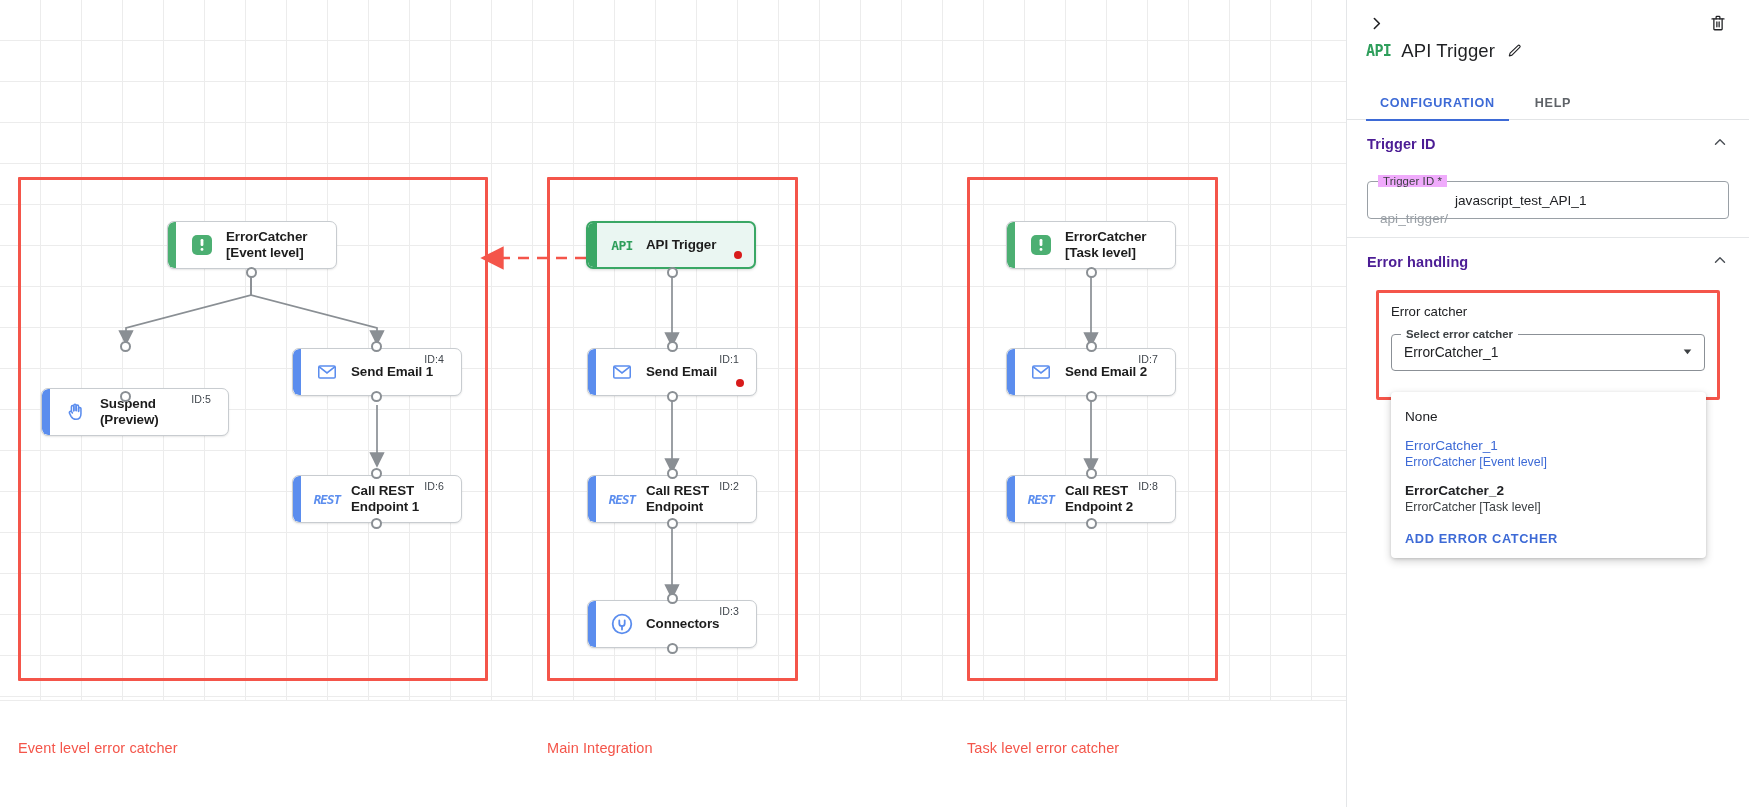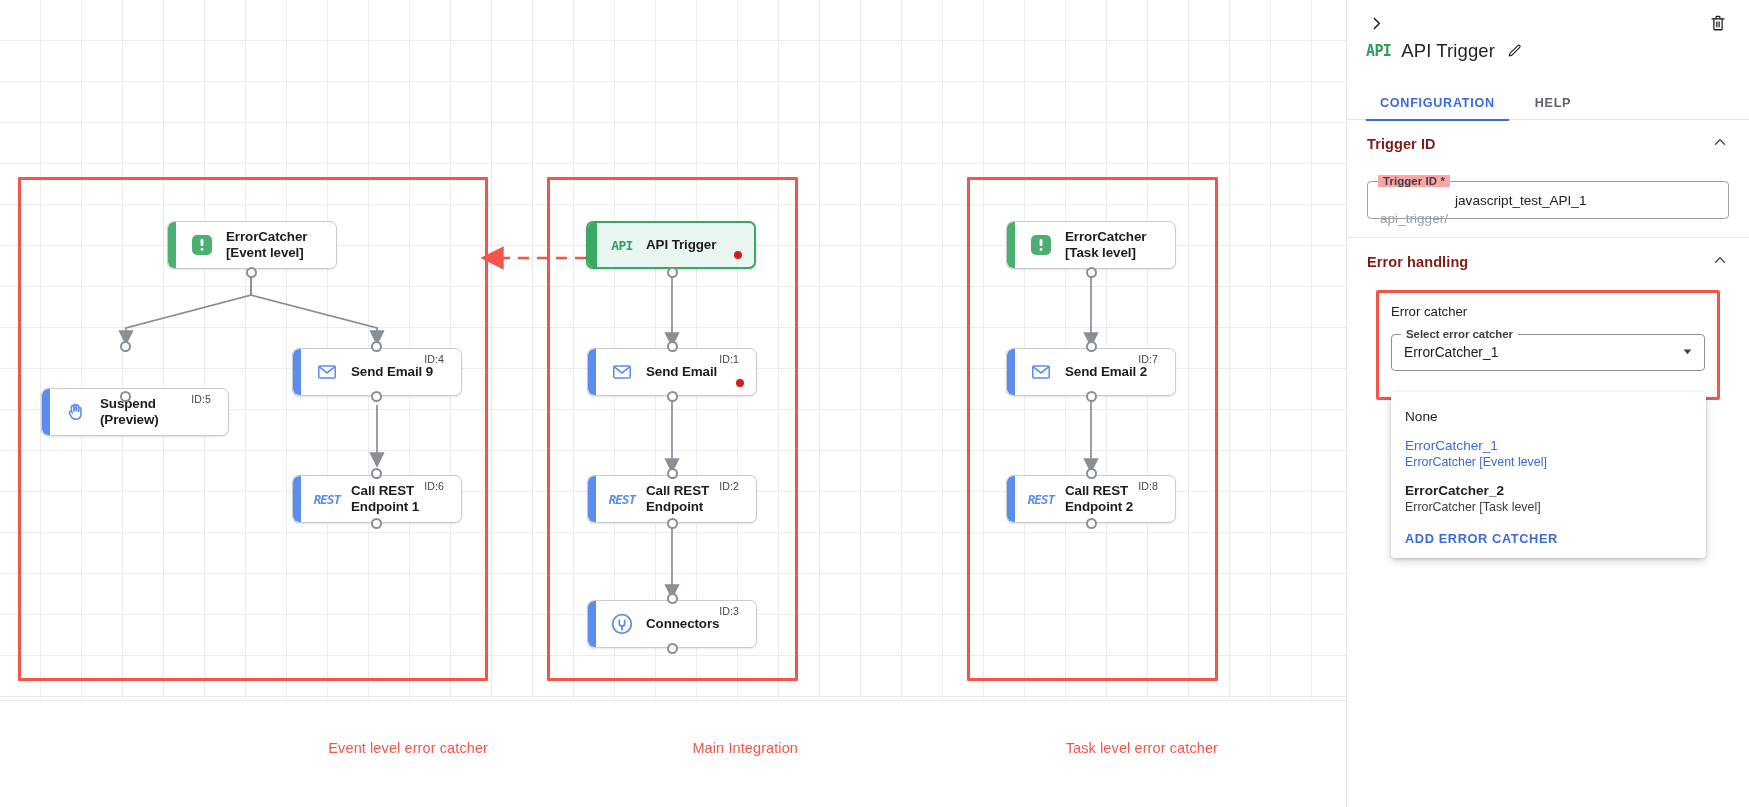--- a/index.html
+++ b/index.html
@@ -26,21 +26,21 @@
     position:absolute; left:0; right:0; top:700px; height:107px;
     background:#fff; border-top:1px solid #ececec;
   }
 
   
   .group-box{
     position:absolute; border:3px solid #f4554a; border-radius:1px;
     background:transparent;
   }
   .group-label{
-    position:absolute; color:#f4554a; font-size:14.5px; text-align:right;
+    position:absolute; color:#f4554a; font-size:14.5px; text-align:left;
     white-space:nowrap; letter-spacing:.1px;
   }
 
   
   .node{
     position:absolute; height:48px; background:#fff;
     border:1px solid #c8ccd0; border-radius:7px;
     display:flex; align-items:center;
     box-shadow:0 1px 2px rgba(0,0,0,.10);
     overflow:hidden;
@@ -116,32 +116,32 @@
   .tab.active{ color:#3d6ad6; }
   .tab.active::after{
     content:""; position:absolute; left:0; right:0; bottom:-1px; height:2.5px; background:#3d6ad6;
   }
 
   .section{ padding:0 20px; }
   .section-head{
     height:48px; display:flex; align-items:center; justify-content:space-between;
     cursor:pointer;
   }
-  .section-head h3{ font-size:14.5px; font-weight:700; color:#7f1d1d; letter-spacing:.1px;}
+  .section-head h3{ font-size:14.5px; font-weight:700; color:#4c1d95; letter-spacing:.1px;}
   .chev{ color:#4b5056; }
   .divider{ height:1px; background:#e4e6e8; margin:0 0; }
 
   
   .outlined{
     position:relative; border:1px solid #9aa0a6; border-radius:4px; height:38px;
     display:flex; align-items:center; padding:0 12px; background:#fff;
   }
   .outlined .legend{
-    position:absolute; top:-7px; left:10px; background:#fca5a5; padding:0 5px;
-    font-size:11.4px; color:#3c4043; font-weight:700; letter-spacing:.1px;
+    position:absolute; top:-7px; left:10px; background:#f0abfc; padding:0 5px;
+    font-size:11.4px; color:#3c4043; font-weight:400; letter-spacing:.1px;
   }
   .prefix{ color:#9aa0a6; font-size:13.6px; margin-right:7px;margin-top:36px; }
   .value{ color:#202124; font-size:13.6px; }
 
   
   .err-card{
     position:relative; margin:4px 9px 0 9px; border:3px solid #f4554a;
     border-radius:2px; padding:11px 12px 26px 12px; background:#fff;
   }
   .err-card .cap{ font-size:13.2px; color:#202124; margin-bottom:15px; }
@@ -246,21 +246,21 @@
     <div class="port" style="left:120px; top:391px;"></div>
 
     <div class="node blue" style="left:292px; top:348px; width:170px;">
       <span class="accent"></span>
       <span class="icon">
         <svg width="22" height="22" viewBox="0 0 24 24" fill="none" stroke="#5b8dee" stroke-width="1.7">
           <rect x="3" y="5.5" width="18" height="13" rx="1.4"></rect>
           <path d="M3.6 6.4 12 13 20.4 6.4"></path>
         </svg>
       </span>
-      <span class="label">Send Email 9</span>
+      <span class="label">Send Email 1</span>
       <span class="idtag">ID:4</span>
     </div>
     <div class="port" style="left:371px; top:341px;"></div>
     <div class="port" style="left:371px; top:391px;"></div>
 
     <div class="node blue" style="left:292px; top:475px; width:170px;">
       <span class="accent"></span>
       <span class="icon">
         <span class="glyph-rest">REST</span>
       </span>

